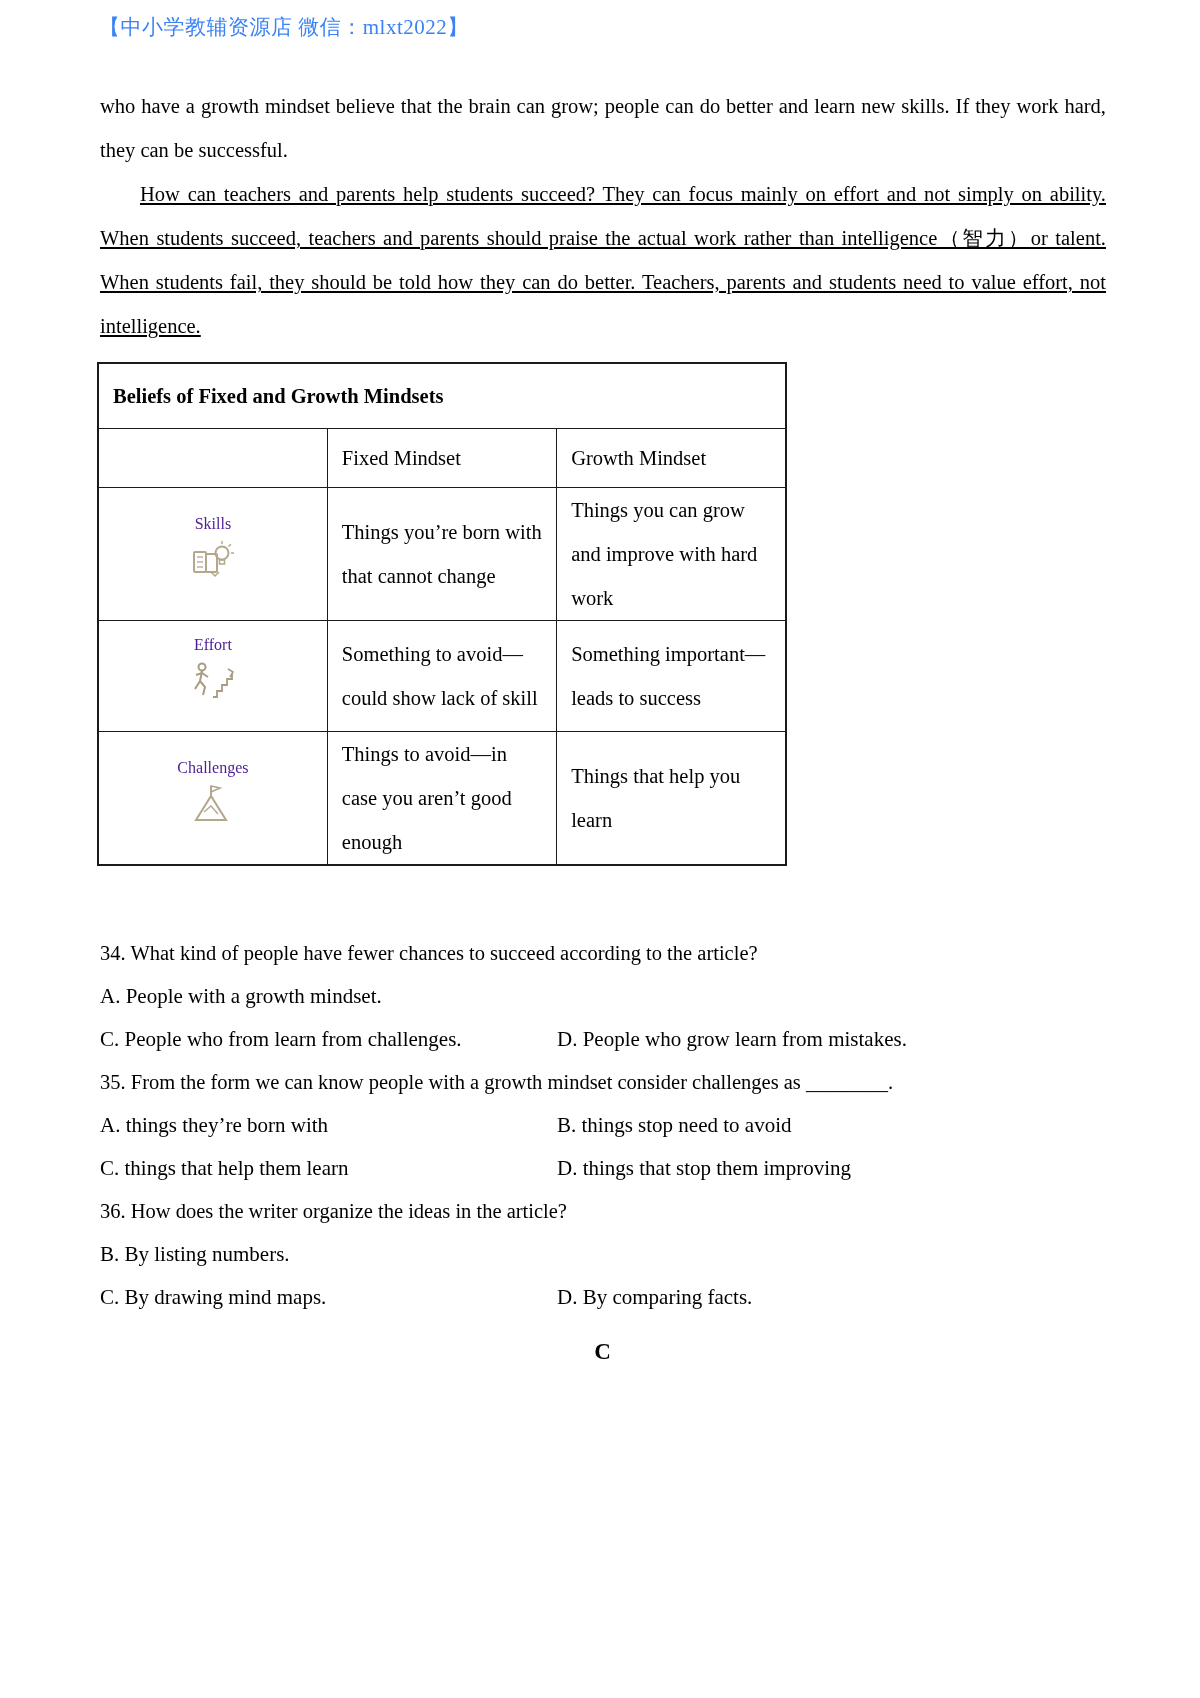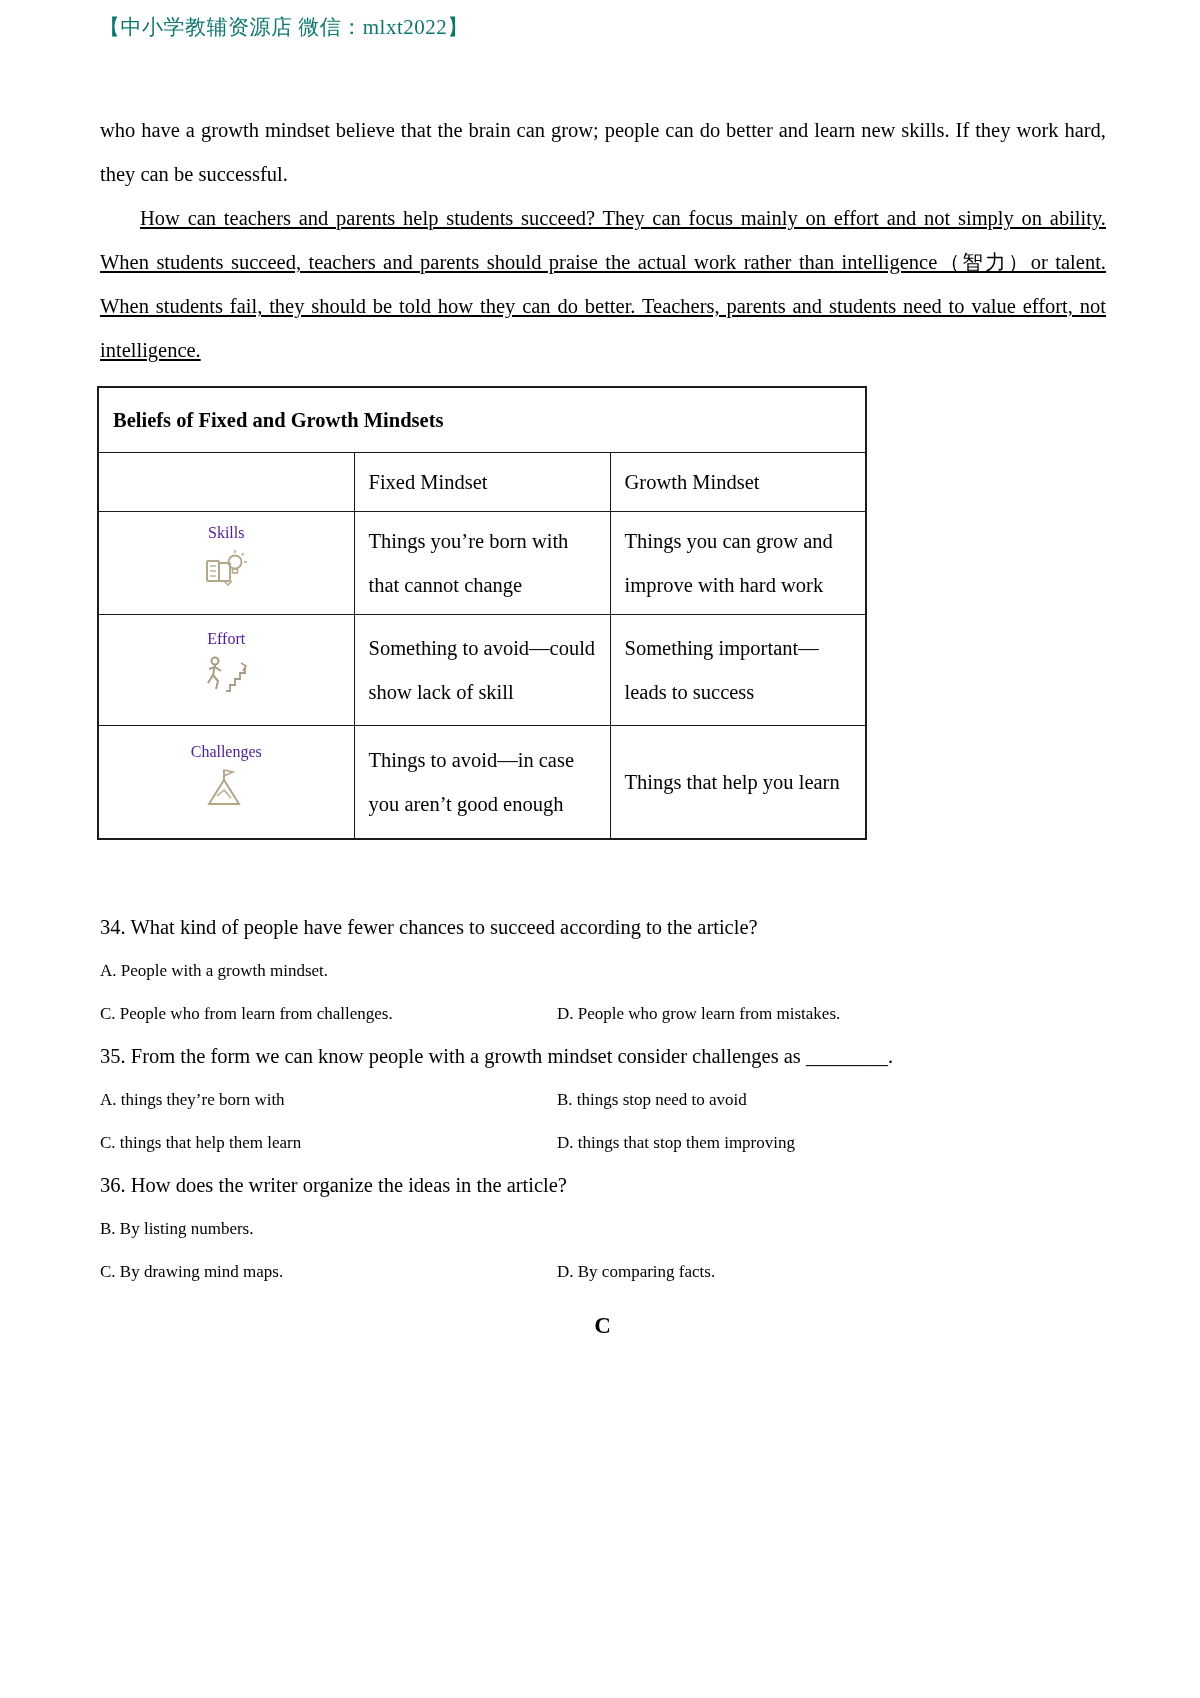--- a/index.html
+++ b/index.html
@@ -2,30 +2,30 @@
 <html><head>
 <meta charset="utf-8">
 <style>
   html,body{margin:0;padding:0;}
   body{
     width:1200px;height:1698px;background:#ffffff;color:#000;
     font-family:"Liberation Serif", serif;position:relative;overflow:hidden;
   }
   .watermark{
     position:absolute;top:13px;left:99px;
-    font-size:21px;color:#0f766e;letter-spacing:0.5px;white-space:nowrap;
+    font-size:21px;color:#3b82f6;letter-spacing:0.5px;white-space:nowrap;
   }
-  .content{padding:108px 94px 0 100px;}
+  .content{padding:84px 94px 0 100px;}
   p.body-text{
     font-size:20.5px;line-height:44px;text-align:justify;margin:0;
   }
   p.indent{text-indent:40px;text-decoration:underline;}
 
   table.mindset-table{
-    border-collapse:collapse;width:770px;margin:14px 0 0 -3px;
+    border-collapse:collapse;width:690px;margin:14px 0 0 -3px;
     border:2px solid #1b1b1b;table-layout:fixed;
   }
   table.mindset-table td{
     border:1px solid #1b1b1b;font-size:20.5px;line-height:44px;
     padding:0 14px;vertical-align:middle;background:#fff;
   }
   td.tbl-title{font-weight:bold;height:64px;line-height:26px;}
   tr.hdr td{height:58px;}
   td.icon-cell{width:96px;text-align:center;padding:0 4px;}
   td.fixed-col{width:308px;}
@@ -33,21 +33,21 @@
   tr.row-skills td{height:102px;}
   tr.row-effort td{height:110px;}
   tr.row-challenges td{height:112px;}
   .icon-label{
     display:block;color:#4c1d95;font-size:16px;line-height:20px;margin-bottom:4px;
   }
   .cell-icon{display:inline-block;}
 
   .questions{margin-top:66px;}
   .question{font-size:20.5px;line-height:43px;margin:0;}
-  .opt-row{display:flex;font-size:17px;line-height:43px;}
+  .opt-row{display:flex;font-size:21px;line-height:43px;}
   .opt-a{width:457px;flex:0 0 auto;}
   .opt-b{flex:1 1 auto;}
   .section-marker{
     text-align:center;font-weight:bold;font-size:23px;margin-top:20px;
     letter-spacing:1px;
   }
 </style>
 </head>
 <body>
 

